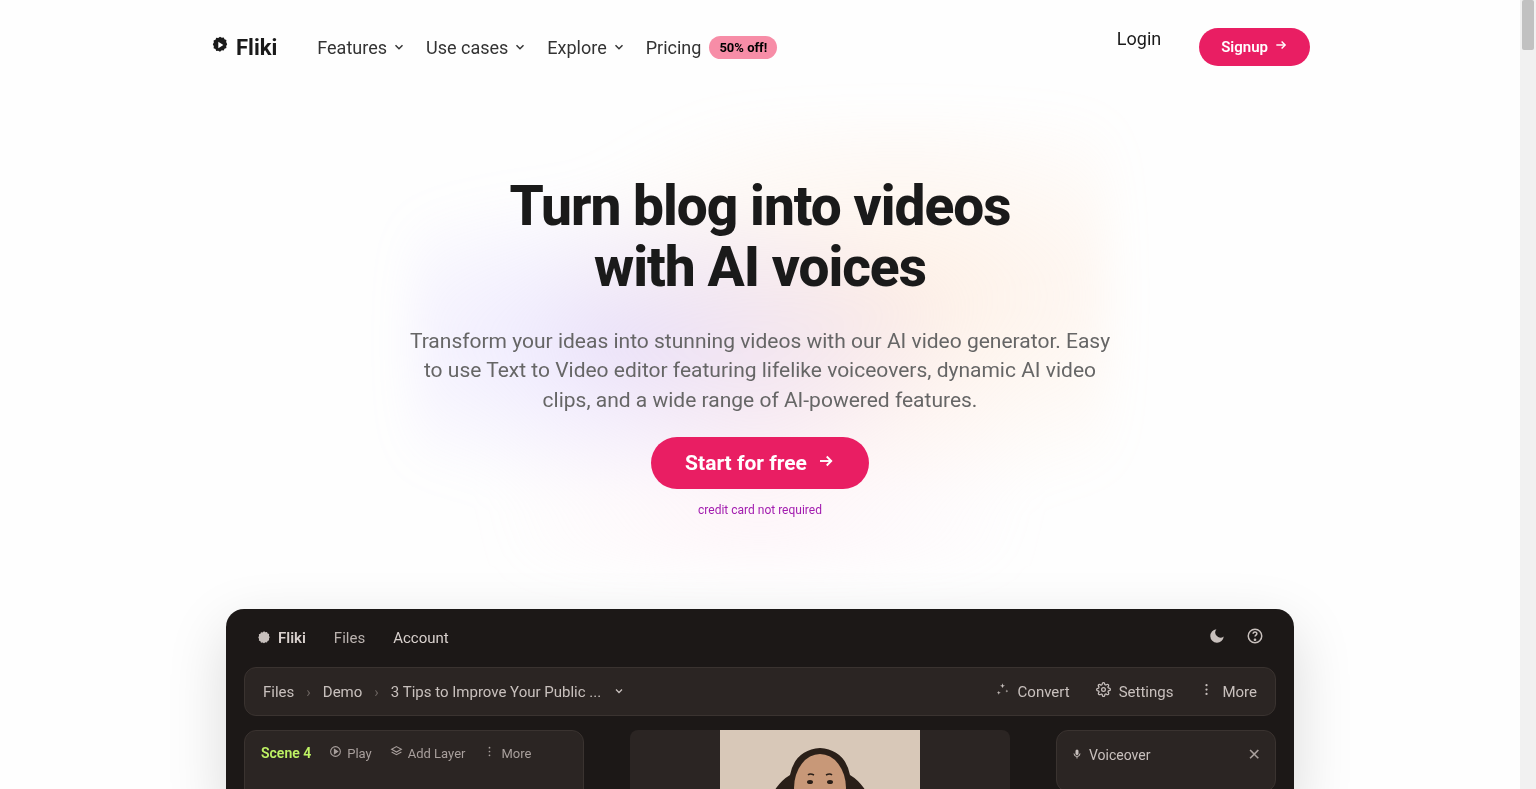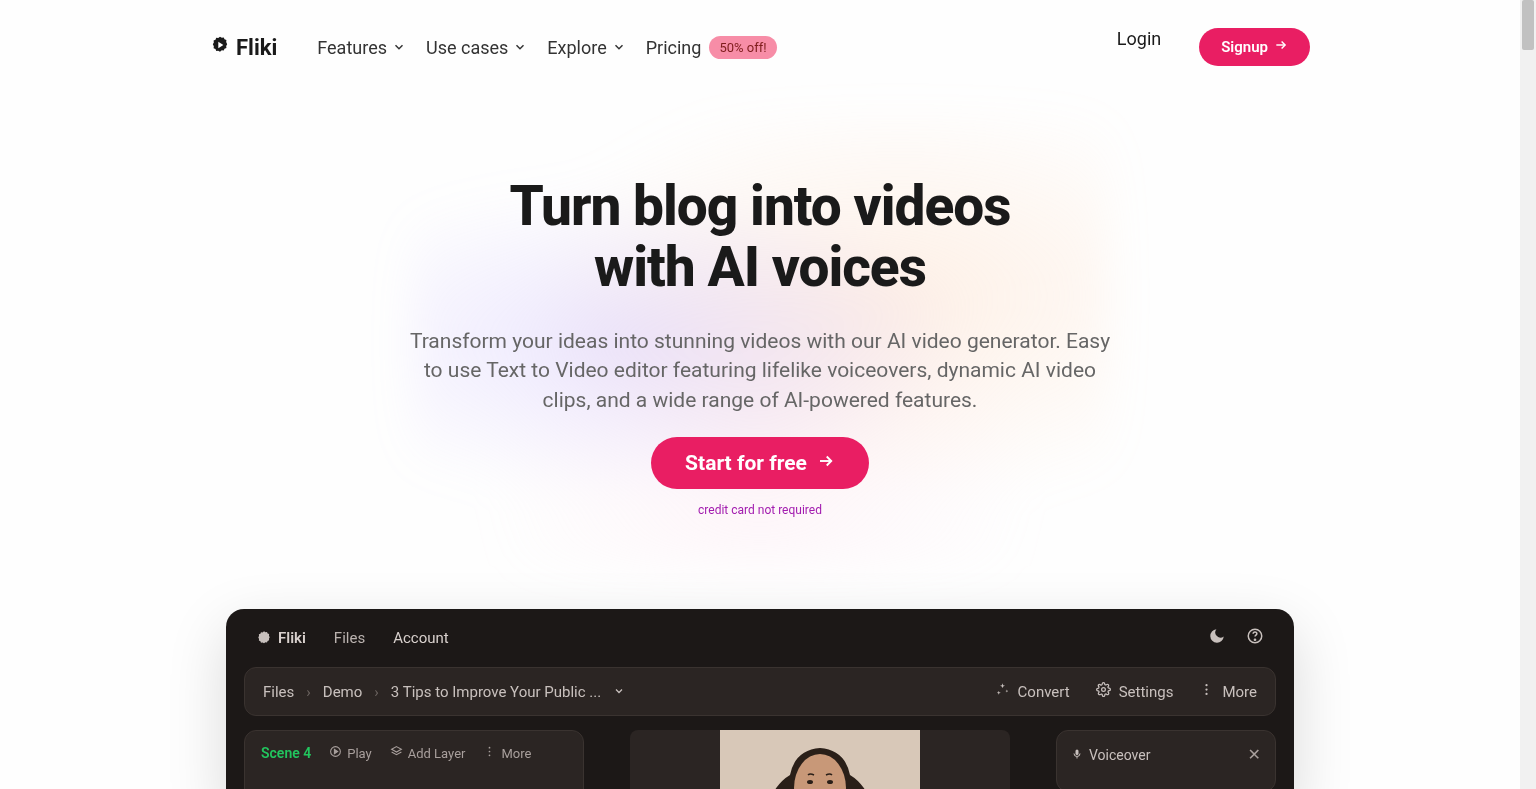--- a/index.html
+++ b/index.html
@@ -71,23 +71,23 @@
       width: 14px;
       height: 14px;
     }
     .pricing-item {
       display: flex;
       align-items: center;
       gap: 8px;
     }
     .badge {
       background: #f78da7;
-      color: #7f1d1d;
+      color: #000000;
       font-size: 13px;
-      font-weight: 400;
+      font-weight: 700;
       padding: 4px 10px;
       border-radius: 14px;
     }
     .nav-right {
       margin-left: auto;
       display: flex;
       gap: 38px;
     }
     .login-btn {
       font-size: 18px;
@@ -268,21 +268,21 @@
     }
     .panel-left-header {
       display: flex;
       align-items: center;
       gap: 18px;
       font-size: 14px;
       margin-bottom: 14px;
     }
     .scene-label {
       font-weight: 600;
-      color: #22c55e;
+      color: #bef264;
     }
     .panel-header-item {
       display: flex;
       align-items: center;
       gap: 5px;
       color: #a89f9c;
       font-size: 13px;
       cursor: pointer;
     }
     .panel-center {

